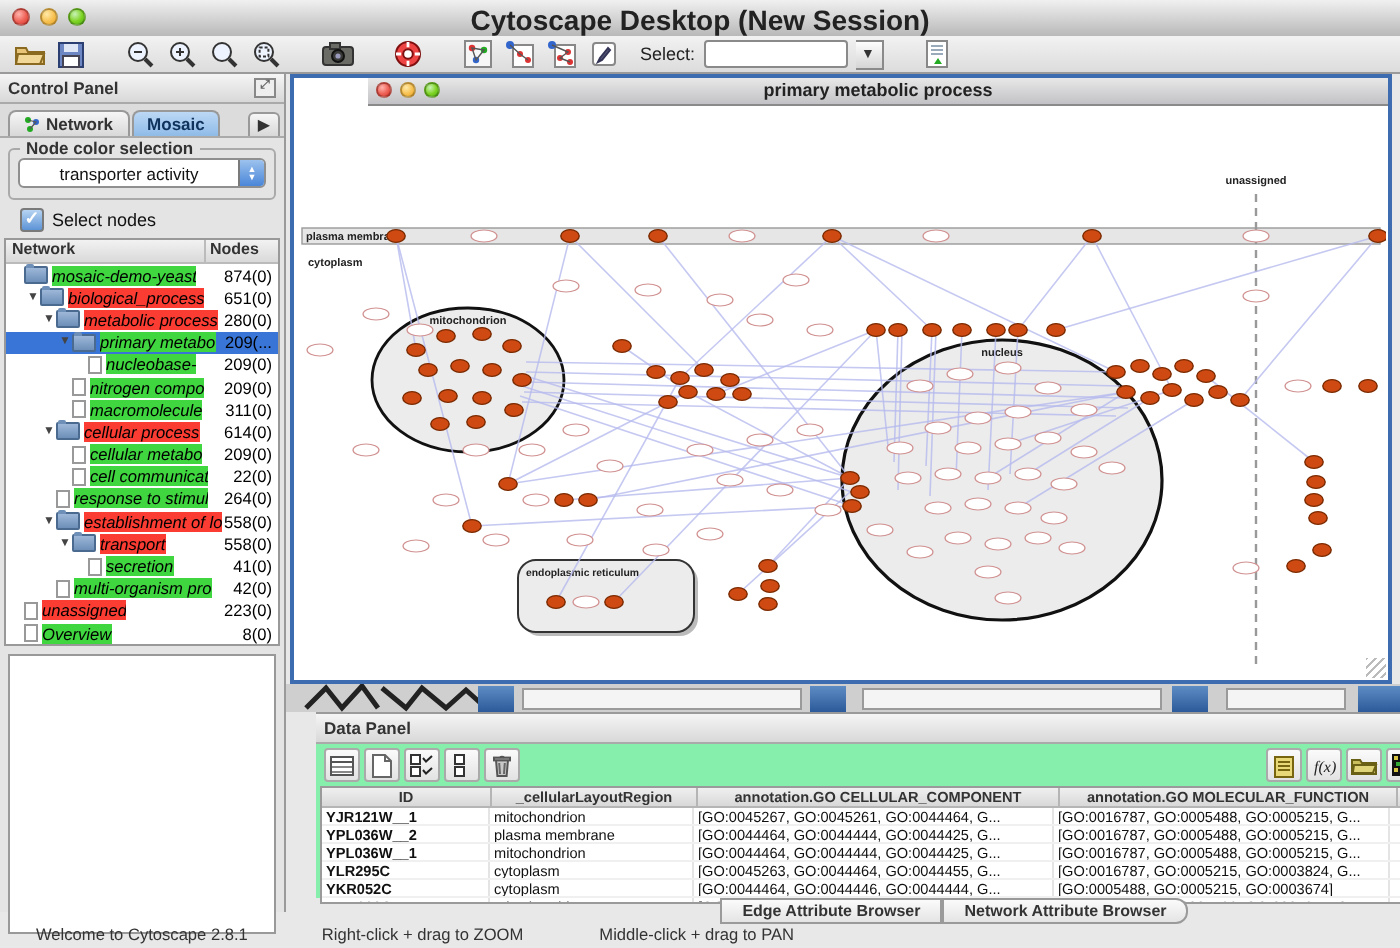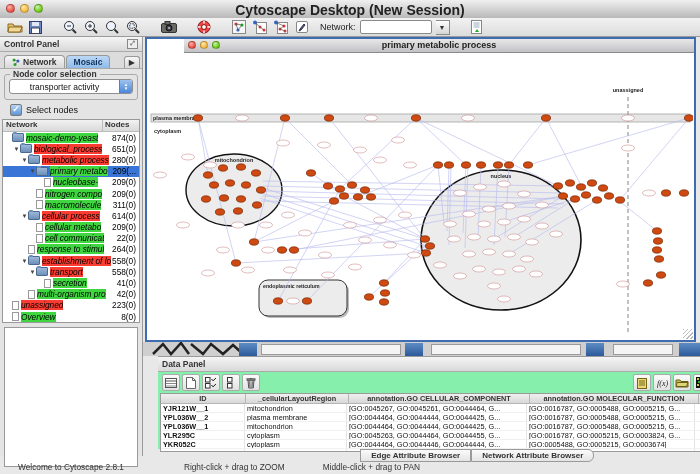--- a/index.html
+++ b/index.html
@@ -213,21 +213,21 @@
           <circle cx="12" cy="11" r="1.5" fill="#d33"></circle>
           <path d="M3 2.5 L11 6 L7 9 L12 11" stroke="#555" fill="none" stroke-width=".7"></path>
         </svg>
       </span>
     <span class="tb-ic">
       <svg width="14" height="14">
           <rect x="1.5" y="1.5" width="11" height="11" rx="1.5" fill="#fff" stroke="#888"></rect>
           <path d="M9 4 L5 9 l-1 2 2-1 4-5 z" fill="#557" stroke="#335"></path>
         </svg>
       </span>
-    <span id="search-label">Network:</span>
+    <span id="search-label">Select:</span>
     <input id="search-box" value="" style="">
     <span id="search-drop">▼</span>
     <span class="tb-gap"></span>
     <span class="tb-ic">
       <svg width="13" height="14">
           <rect x="1.5" y="0.5" width="10" height="13" fill="#fff" stroke="#888"></rect>
           <line x1="3.5" y1="3" x2="9.5" y2="3" stroke="#9ab"></line>
           <line x1="3.5" y1="5" x2="9.5" y2="5" stroke="#9ab"></line>
           <line x1="3.5" y1="7" x2="9.5" y2="7" stroke="#9ab"></line>
           <path d="M5 12 h4 l-2-3 z" fill="#2a2"></path>
@@ -733,16 +733,16 @@
   </div>
 
   <div id="attr-tabs" class="abs">
       <div class="attr-tab sel">Node Attribute Browser</div>
       <div class="attr-tab">Edge Attribute Browser</div>
       <div class="attr-tab">Network Attribute Browser</div>
     </div>
 
   <div id="statusbar" class="abs">
     <span style="margin-left:18px;">Welcome to Cytoscape 2.8.1</span>
-    <span style="margin-left:60px;">Right-click + drag to ZOOM</span>
+    <span style="margin-left:37px;">Right-click + drag to ZOOM</span>
     <span style="margin-left:38px;">Middle-click + drag to PAN</span>
   </div>
 </div>
 
 </body></html>

